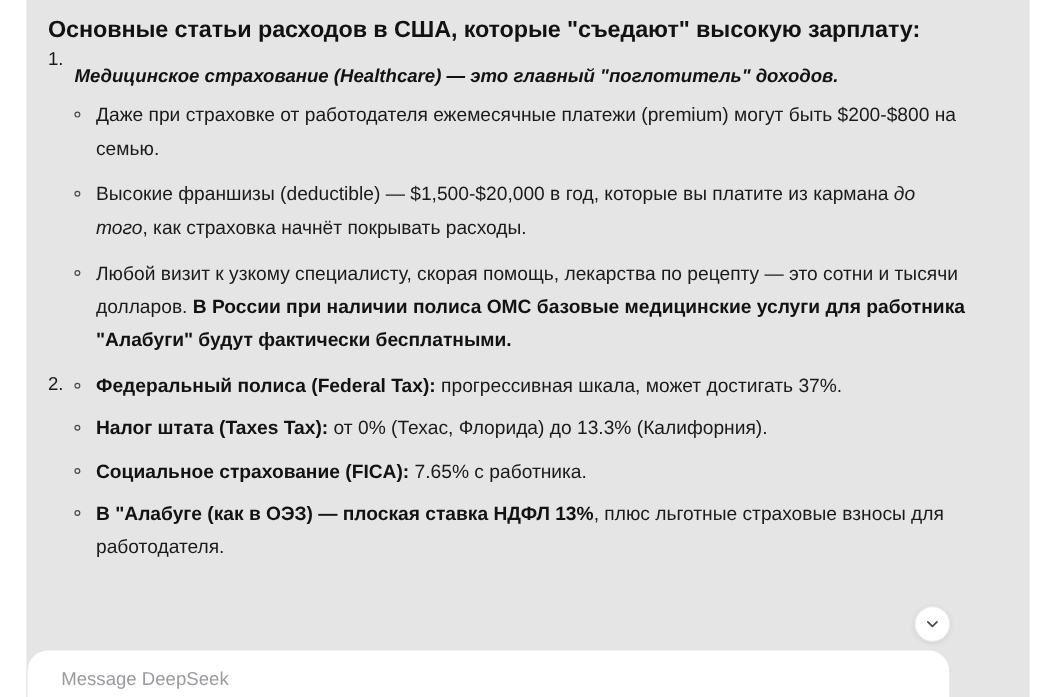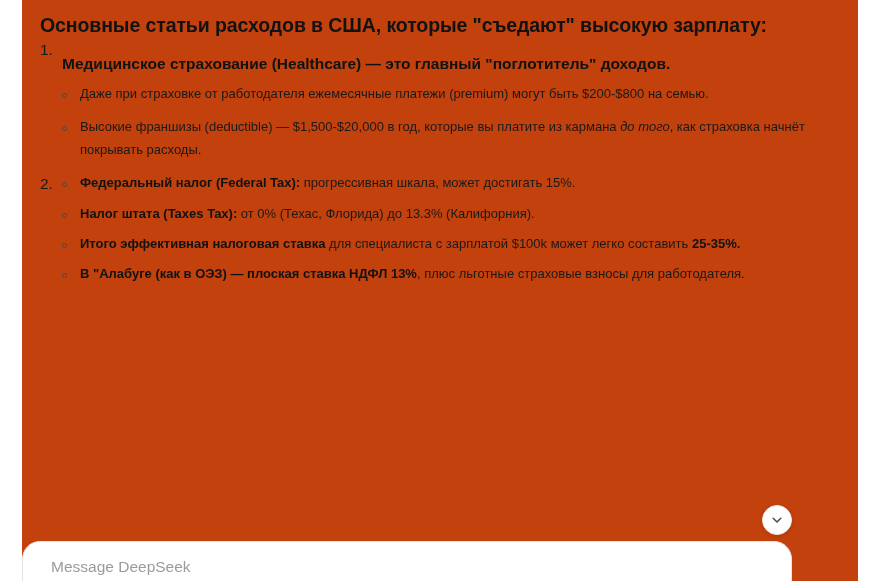--- a/index.html
+++ b/index.html
@@ -11,21 +11,21 @@
     width: 880px;
     height: 581px;
     overflow: hidden;
     font-family: "Liberation Sans", sans-serif;
     color: #1a1a1a;
     position: relative;
   }
   .page {
     position: absolute;
     inset: 0;
-    background: #c2410c;
+    background: #e5e5e5;
   }
   .left-rail {
     position: absolute;
     left: 0;
     top: 0;
     width: 22px;
     height: 581px;
     background: #ffffff;
   }
   .content {
@@ -61,34 +61,35 @@
     font-weight: normal;
     color: #1a1a1a;
     line-height: 1.6;
   }
   .item-head {
     font-size: 15.5px;
     line-height: 1.6;
     font-weight: bold;
     color: #121212;
     padding-top: 14px;
+    font-style: italic;
   }
   .item-head.second {
     padding-top: 16px;
   }
   ul.sub-list {
     list-style: none;
     margin: 6px 0 0 0;
     padding: 0;
   }
   ul.sub-list > li {
     position: relative;
     padding: 0 0 0 18px;
     margin-bottom: 11px;
-    font-size: 13px;
+    font-size: 16px;
     line-height: 1.72;
     color: #1a1a1a;
     max-width: 730px;
   }
   ul.sub-list > li::before {
     content: "";
     position: absolute;
     left: 0;
     top: 10px;
     width: 5px;
@@ -161,28 +162,29 @@
 
     <div class="doc-title">Основные статьи расходов в США, которые "съедают" высокую зарплату:</div>
 
     <ol class="main-list" id="main-list">
         <li>
           <span class="num">1.</span>
           <div class="item-head">Медицинское страхование (Healthcare) — это главный "поглотитель" доходов.</div>
           <ul class="sub-list">
             <li><span>Даже при страховке от работодателя ежемесячные платежи (premium) могут быть $200-$800 на семью.</span></li>
             <li><span>Высокие франшизы (deductible) — $1,500-$20,000 в год, которые вы платите из кармана </span><i>до того</i><span>, как страховка начнёт покрывать расходы.</span></li>
+            <li><span>Любой визит к узкому специалисту, скорая помощь, лекарства по рецепту — это сотни и тысячи долларов. </span><b>В России при наличии полиса ОМС базовые медицинские услуги для работника "Алабуги" будут фактически бесплатными.</b></li>
           </ul>
         </li>
         <li>
           <span class="num">2.</span>
           <ul class="sub-list tight">
-            <li><b>Федеральный налог (Federal Tax): </b><span>прогрессивная шкала, может достигать 15%.</span></li>
+            <li><b>Федеральный полиса (Federal Tax): </b><span>прогрессивная шкала, может достигать 37%.</span></li>
             <li><b>Налог штата (Taxes Tax): </b><span>от 0% (Техас, Флорида) до 13.3% (Калифорния).</span></li>
-            <li><b>Итого эффективная налоговая ставка </b><span>для специалиста с зарплатой $100k может легко составить </span><b>25-35%.</b></li>
+            <li><b>Социальное страхование (FICA): </b><span>7.65% с работника.</span></li>
             <li><b>В "Алабуге (как в ОЭЗ) — плоская ставка НДФЛ 13%</b><span>, плюс льготные страховые взносы для работодателя.</span></li>
           </ul>
         </li>
       </ol>
 
   </div>
 
   <div class="scroll-btn">
     <svg width="14" height="14" viewBox="0 0 14 14">
       <path d="M3.2 5.2 L7 9 L10.8 5.2" fill="none" stroke="#4b4b50" stroke-width="1.5" stroke-linecap="round" stroke-linejoin="round"></path>

